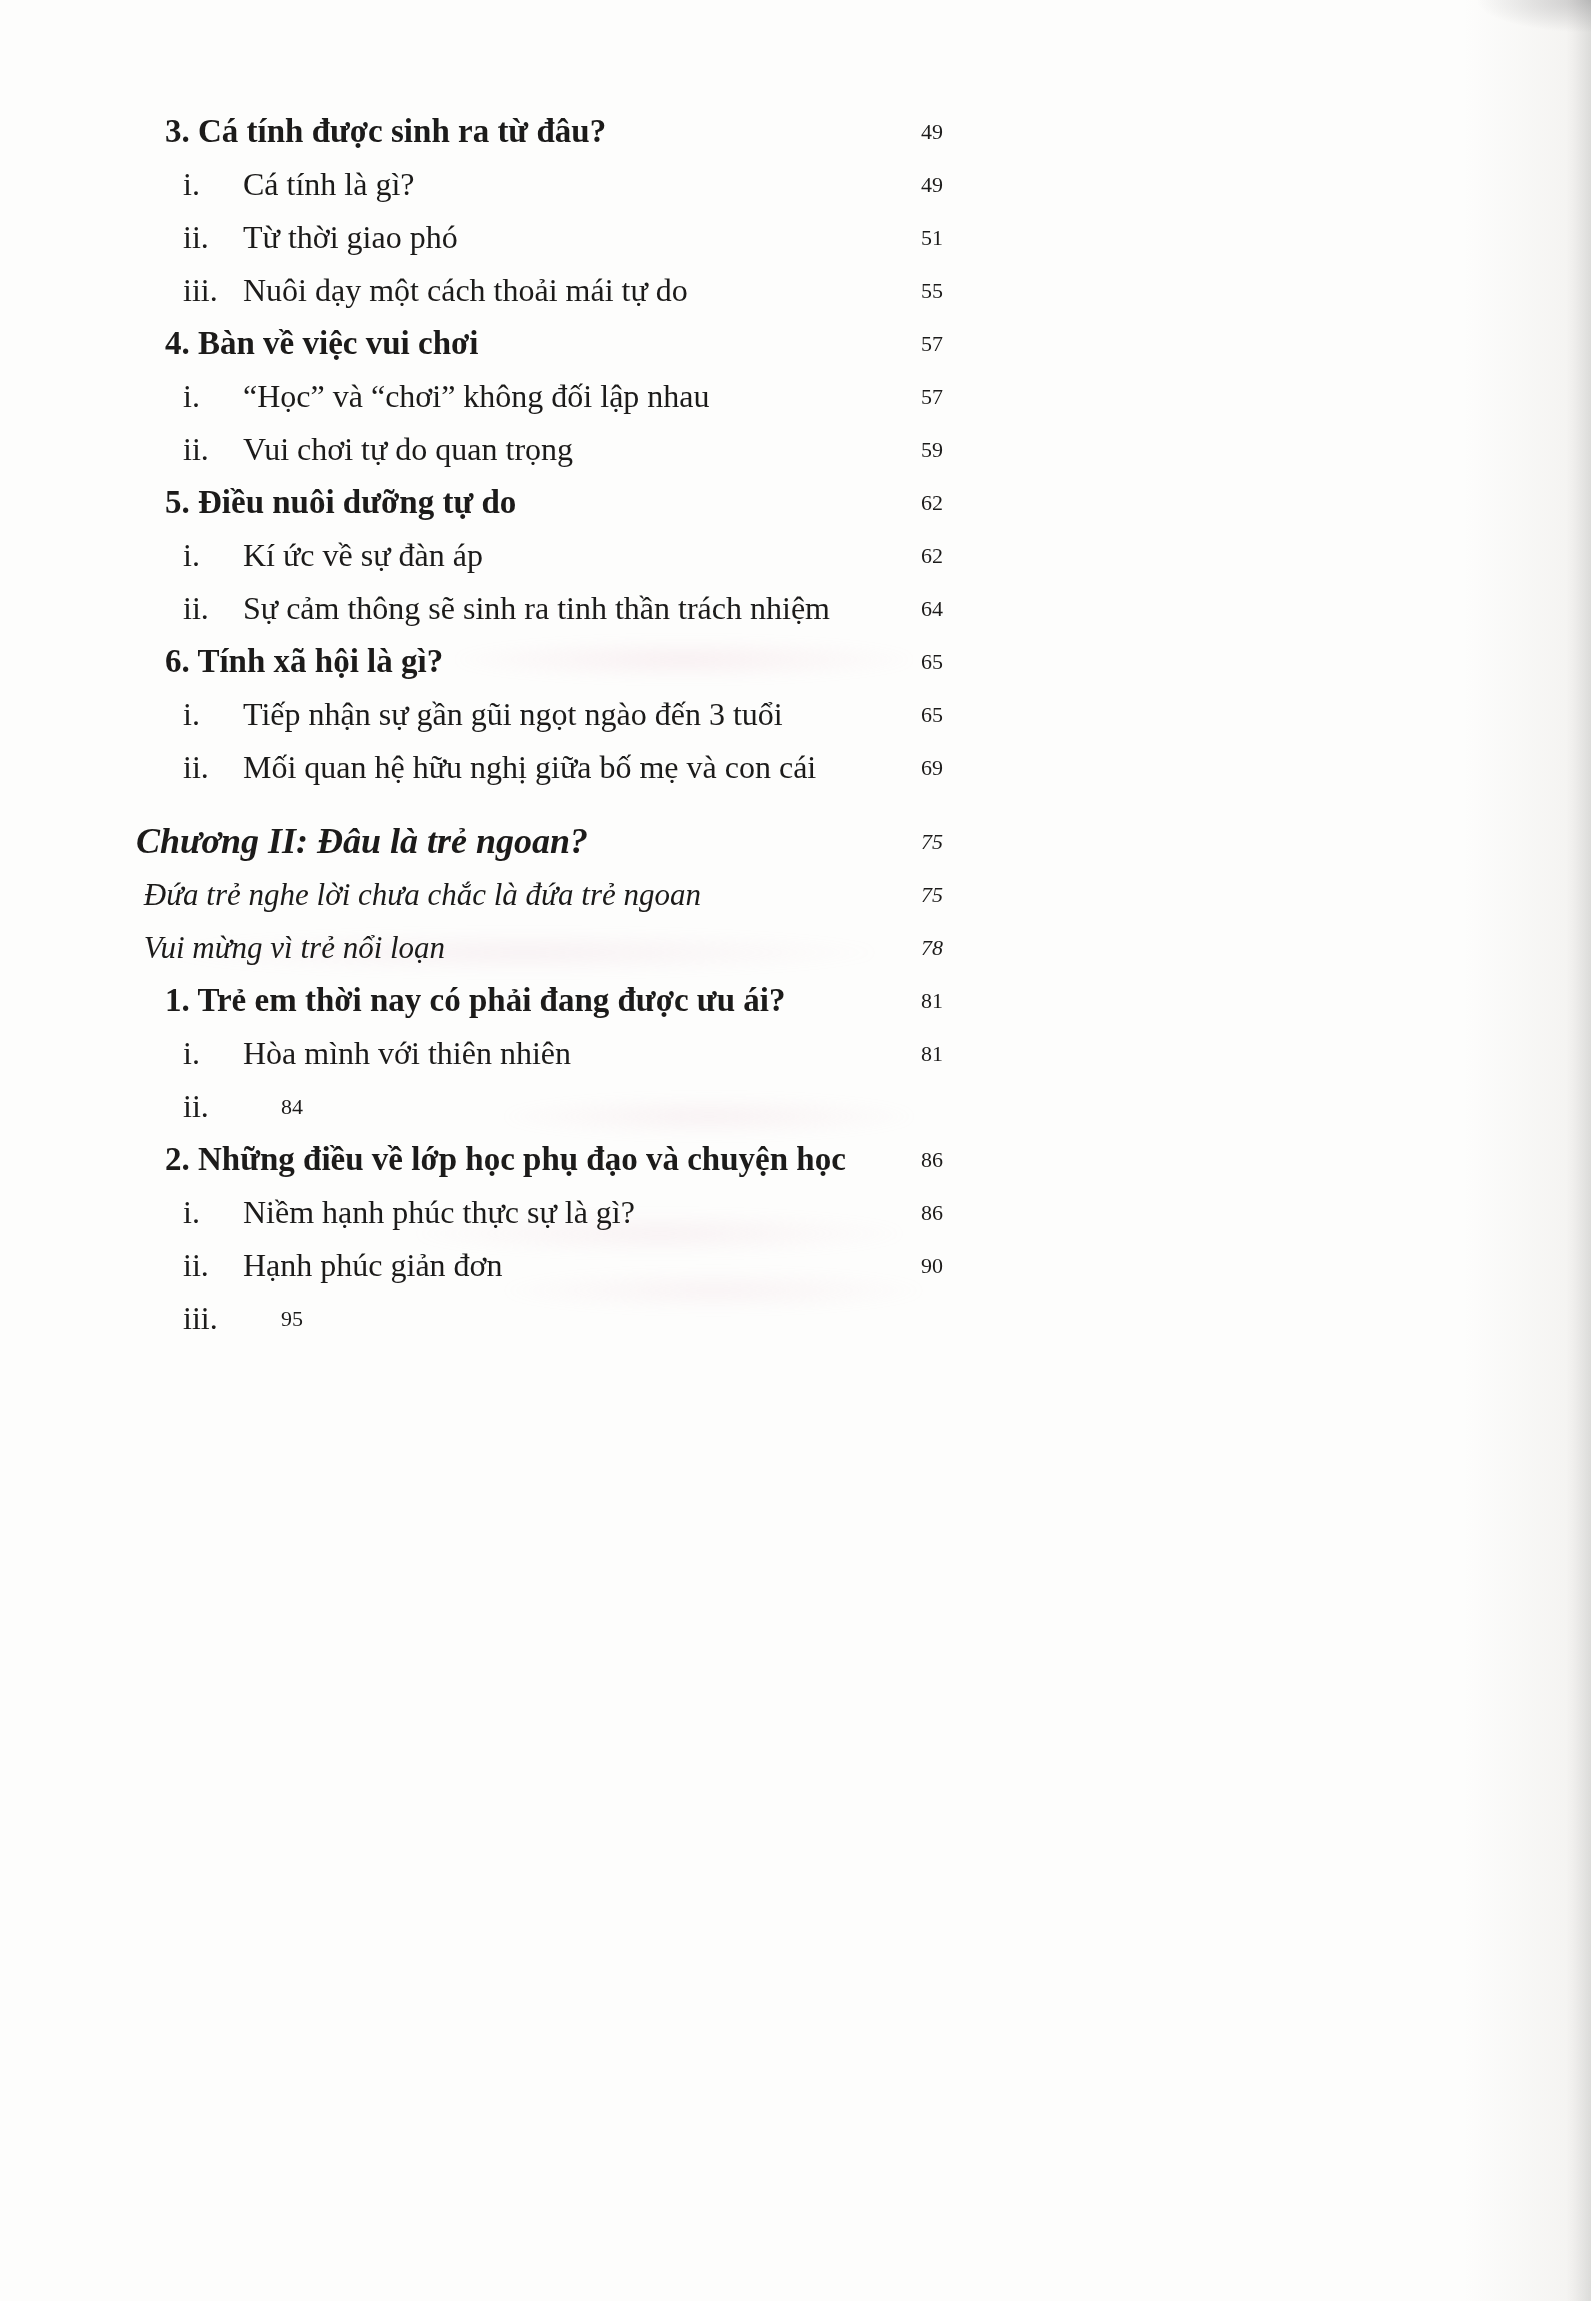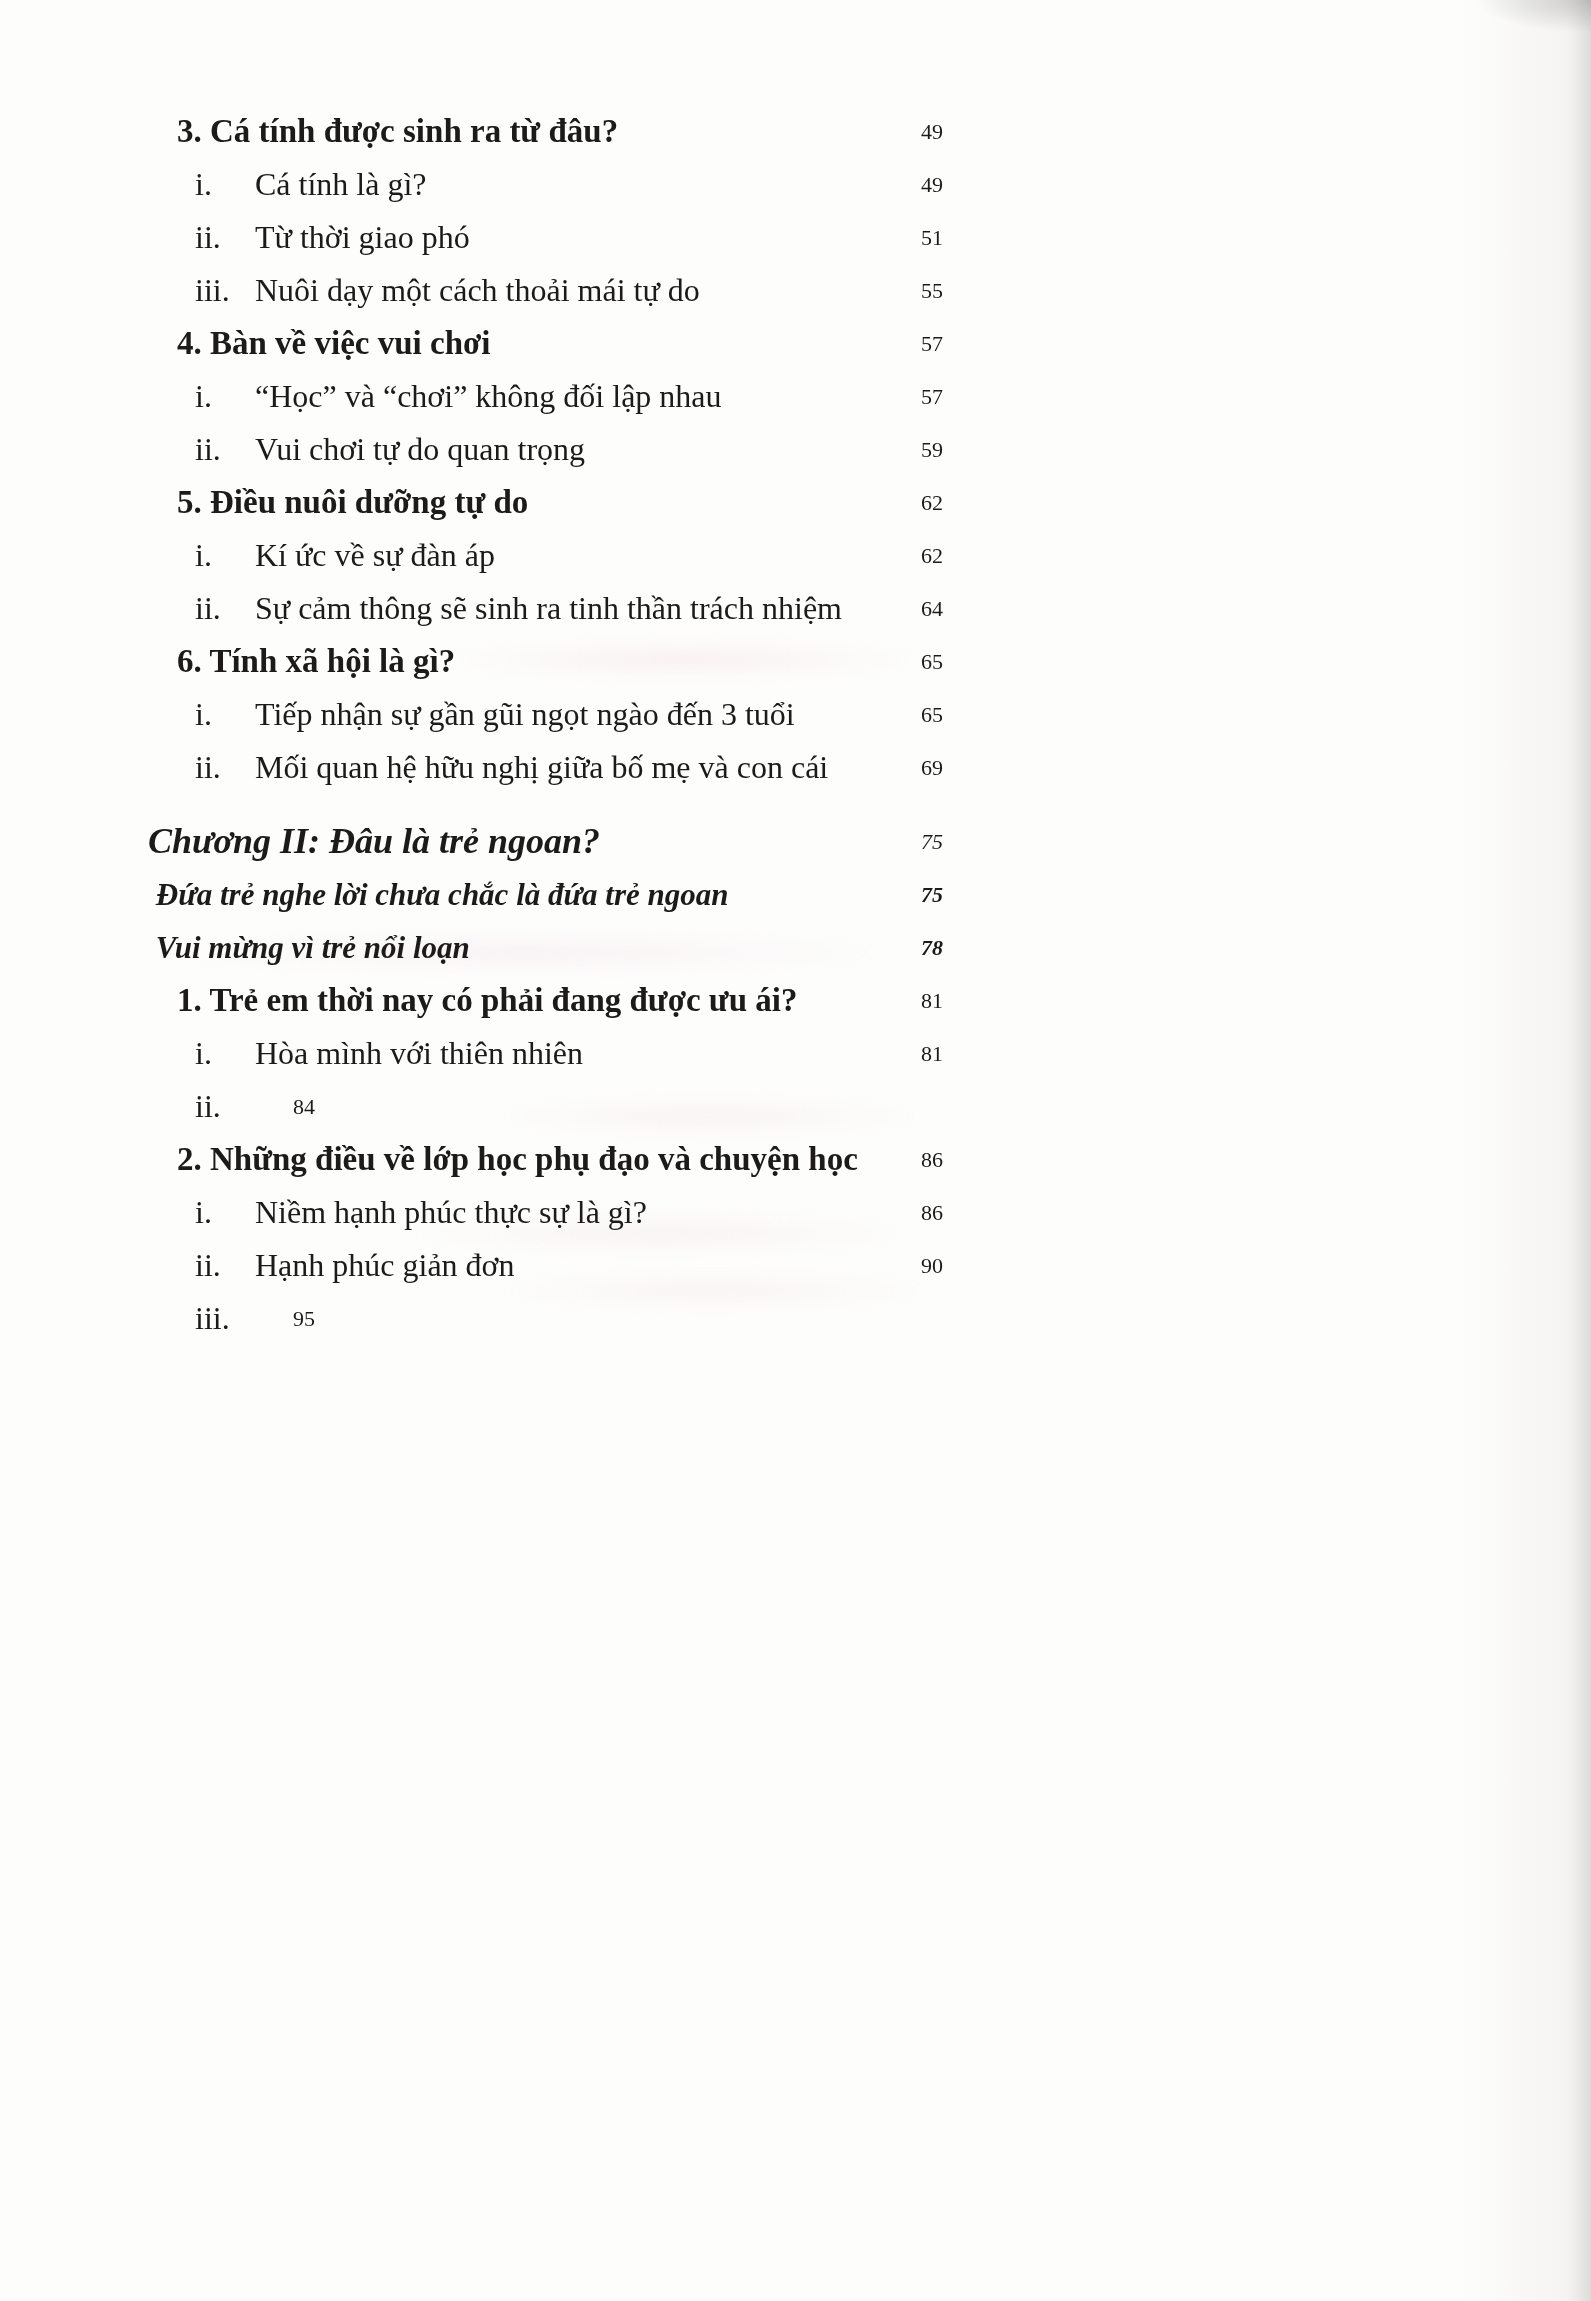--- a/index.html
+++ b/index.html
@@ -54,21 +54,20 @@
     position: absolute;
     left: 136px;
     top: 105px;
     width: 807px;
   }
   .toc-row {
     display: flex;
     align-items: center;
     line-height: 53px;
     font-size: 32px;
-    margin-left: 12px;
   }
   .toc-row .label { flex: 1 1 auto; }
   .toc-row .page {
     flex: 0 0 60px;
     text-align: right;
     font-size: 22px;
   }
   .toc-row .num {
     display: inline-block;
     flex: 0 0 60px;
@@ -85,21 +84,21 @@
     padding-left: 0;
     margin-top: 21.3px;
     font-weight: bold;
     font-size: 36px;
     font-style: italic;
   }
   .toc-row.chapter .page { font-weight: normal; }
   .toc-row.italic-line {
     padding-left: 7.8px;
     font-style: italic;
-    font-weight: 700;
+    font-weight: 400;
     font-size: 31px;
   }
 </style>
 </head>
 <body>
 
 <div class="scan-page">
 
   <div class="bleed bleed-1"></div>
   <div class="bleed bleed-2"></div>

